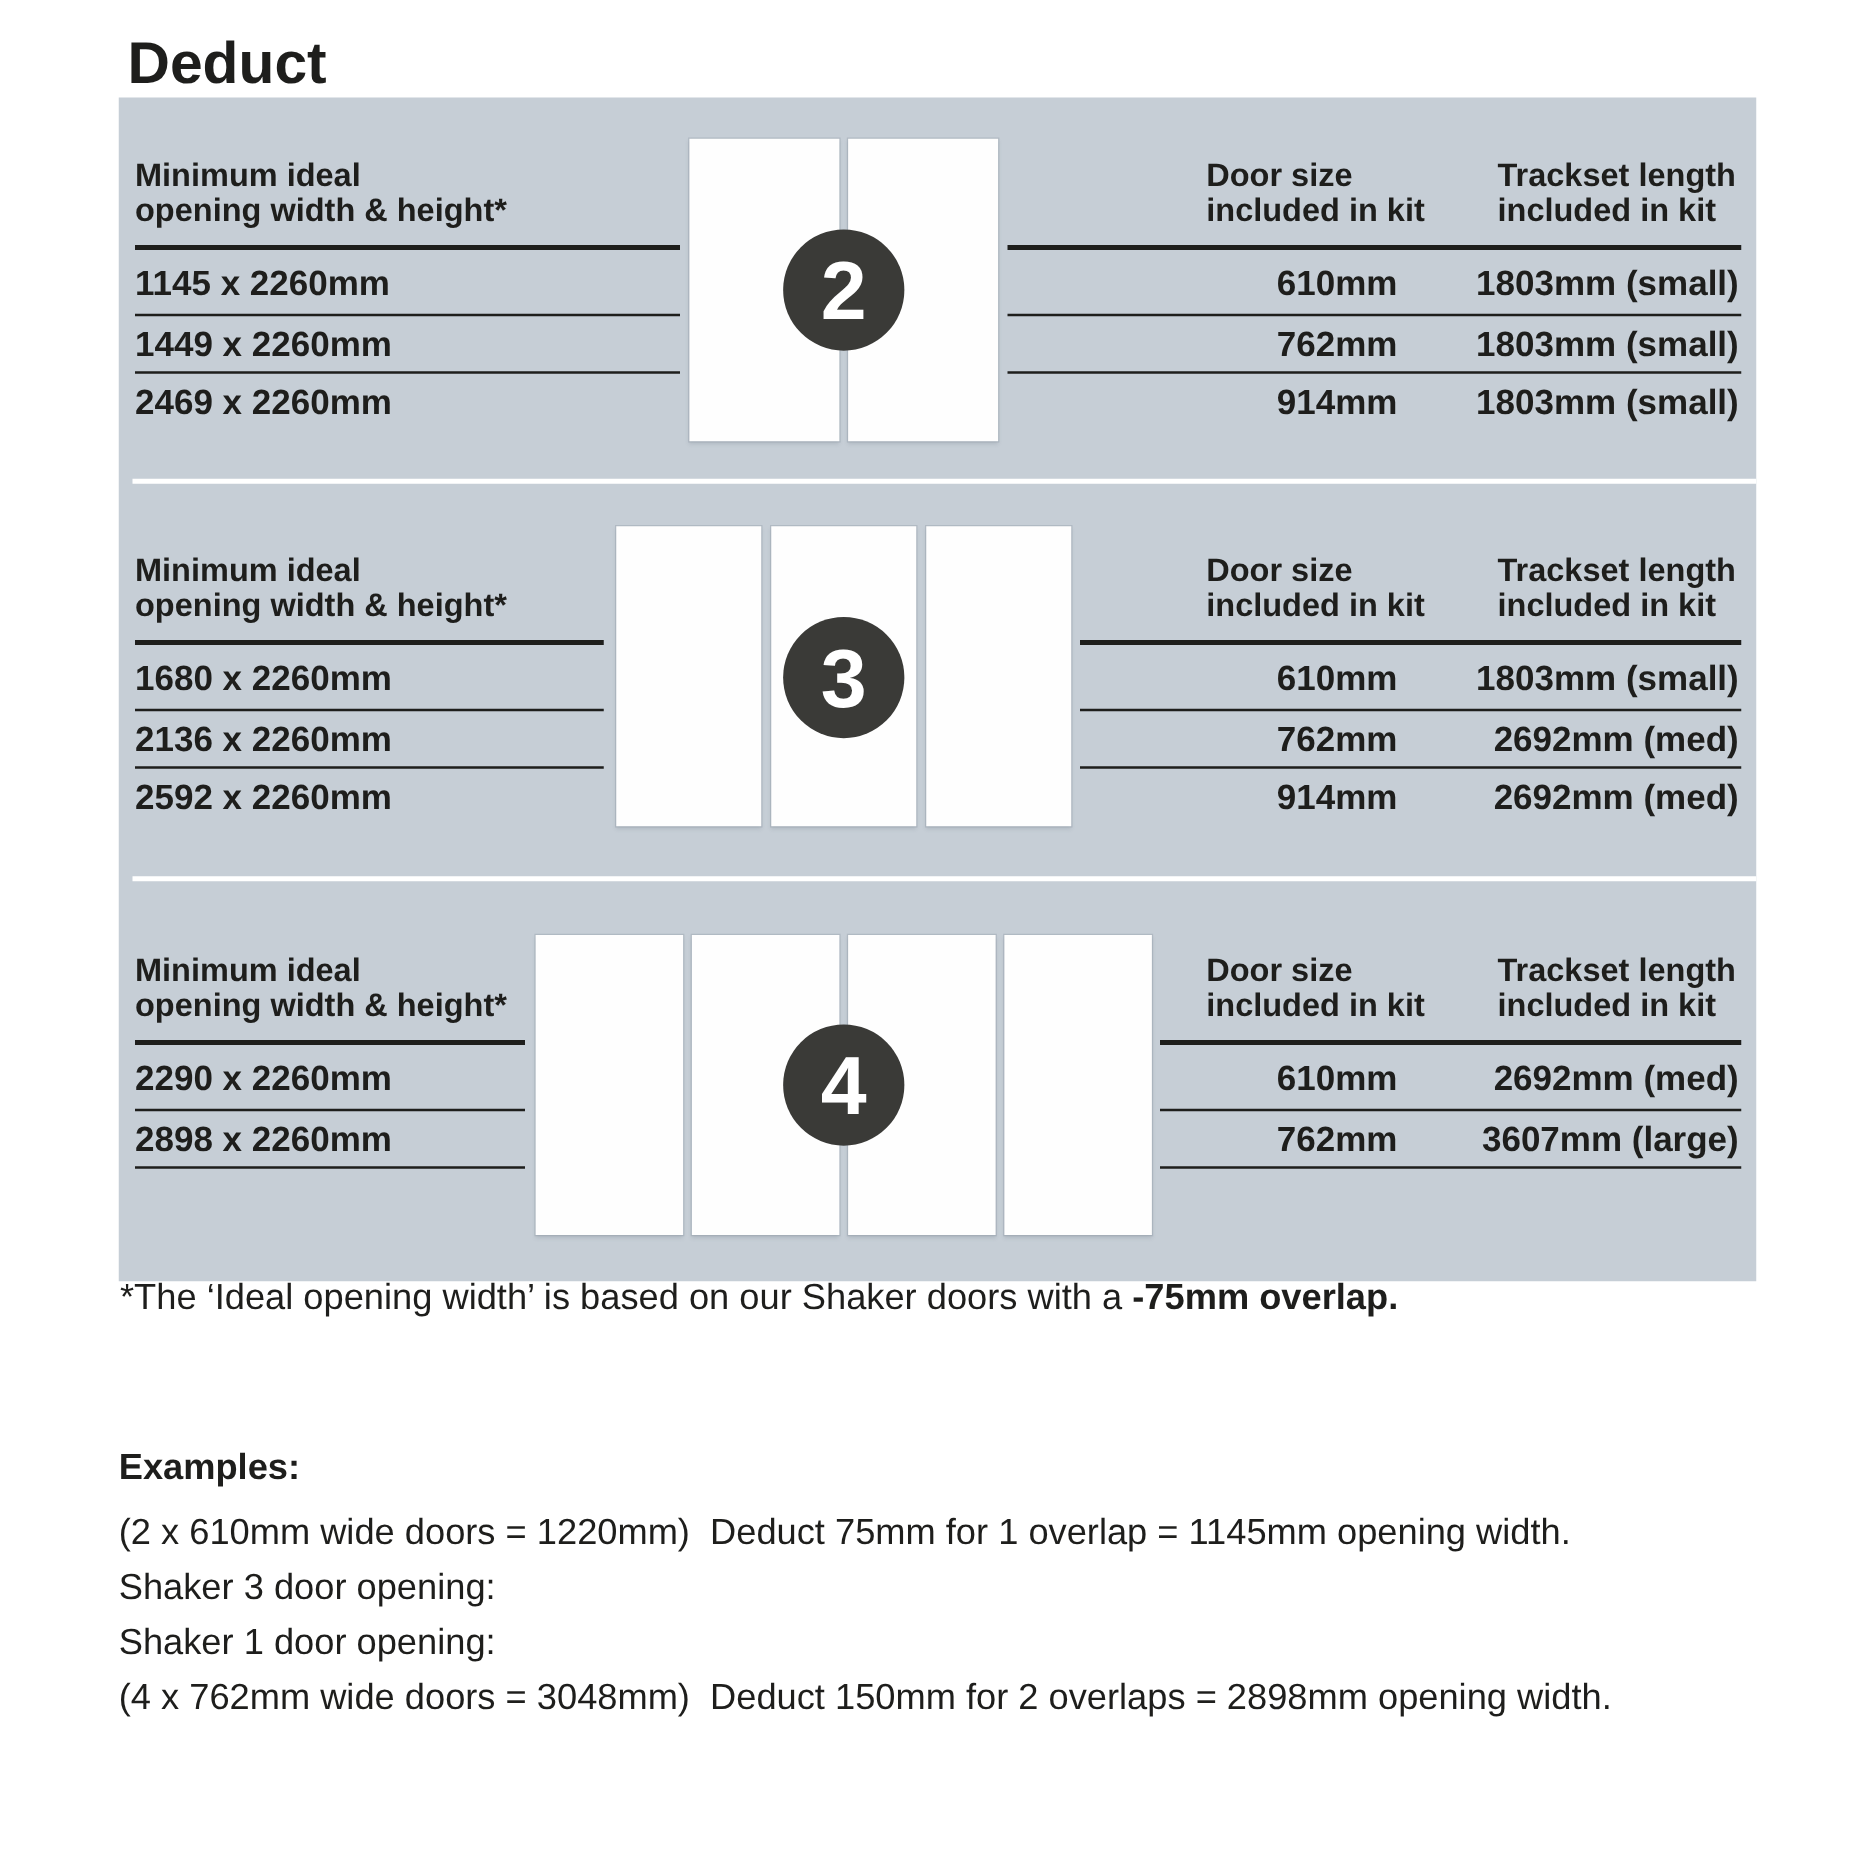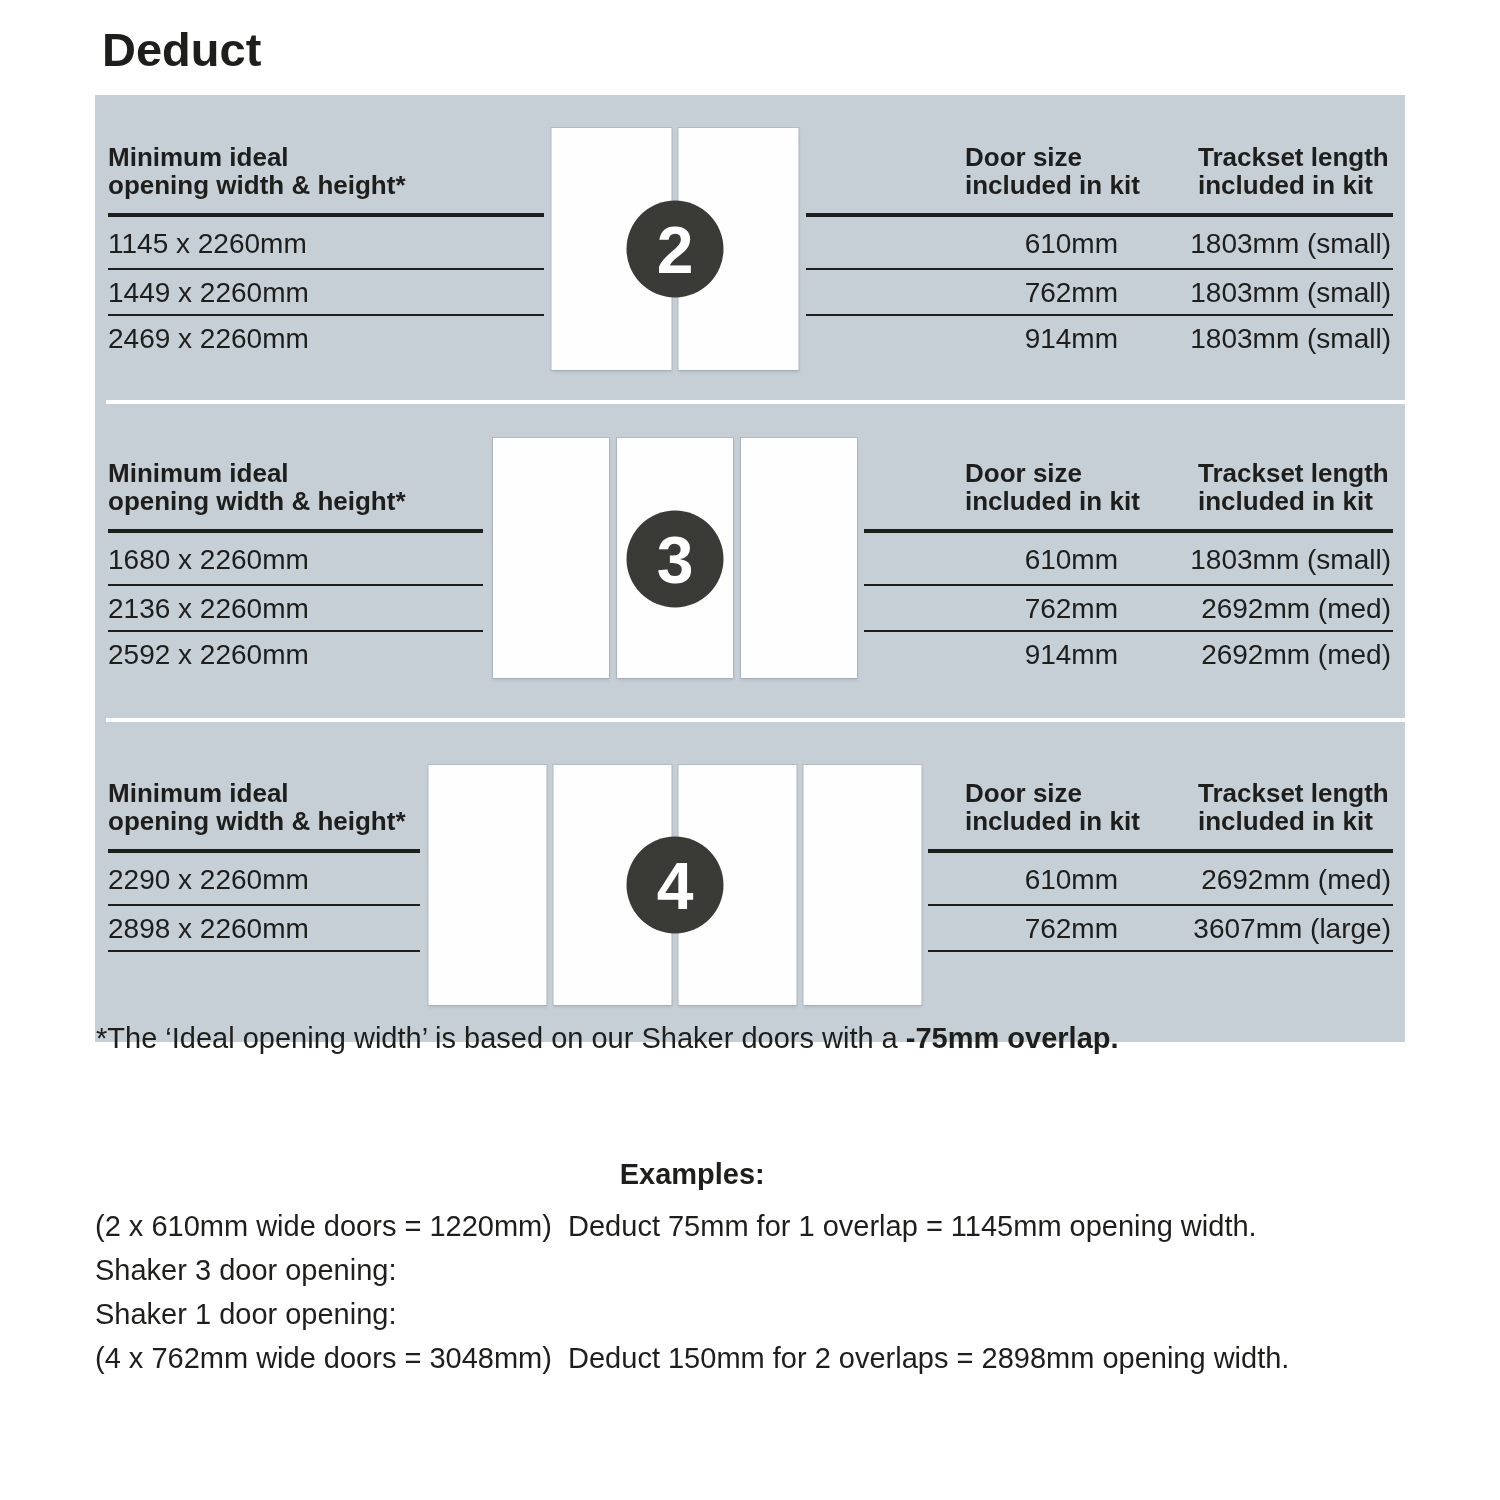--- a/index.html
+++ b/index.html
@@ -6,21 +6,21 @@
   body {
     width:1500px; height:1500px; position:relative; overflow:hidden;
     background:#ffffff; color:#1e1e1c;
     font-family:"Liberation Sans", "DejaVu Sans", sans-serif;
   }
   .title {
     position:absolute; left:102px; top:22px; margin:0;
     font-size:47px; font-weight:700; letter-spacing:0;
   }
   .panel {
-    position:absolute; left:95px; top:95px; width:1310px; height:947px;
+    position:absolute; left:95px; top:78px; width:1310px; height:947px;
     background:#c6ced6;
   }
   .sec { position:relative; width:100%; }
   .s1 { height:305px; --lw:436px; --rlo:698px; --rule:118px; --htop:48px;
         --dtop:33px; --dw:120px; --dh:242px; --dg:7px; --ctop:154px; }
   .s2 { height:314px; --lw:375px; --rlo:756px; --rule:125px; --htop:55px;
         --dtop:34px; --dw:116px; --dh:240px; --dg:8px; --ctop:155px; }
   .s3 { height:320px; --lw:312px; --rlo:820px; --rule:127px; --htop:57px;
         --dtop:43px; --dw:118px; --dh:240px; --dg:7px; --ctop:163px; }
   .divider { height:4px; background:#ffffff; margin-left:11px; }
@@ -46,21 +46,21 @@
   .rows { position:absolute; top:calc(var(--rule) + 4px); left:13px; right:12px; }
   .row { position:relative; height:46px; }
   .row:first-child { height:53px; }
   .row.lined::before, .row.lined::after {
     content:""; position:absolute; bottom:0; height:2px; background:#1e1e1c;
   }
   .row.lined::before { left:0; width:var(--lw); }
   .row.lined::after  { left:var(--rlo); right:0; }
   .row span {
     position:absolute; top:50%; transform:translateY(-50%);
-    font-size:28px; font-weight:400; white-space:nowrap;
+    font-size:28px; font-weight:700; white-space:nowrap;
   }
   .co { left:0; }
   .cd { right:275px; }
   .ct { right:2px; }
 
   .doors {
     position:absolute; left:580px; top:var(--dtop);
     transform:translateX(-50%); display:flex; gap:var(--dg);
   }
   .door {
@@ -76,21 +76,21 @@
     display:flex; align-items:center; justify-content:center;
   }
 
   .footnote {
     position:absolute; left:95px; top:1020px; margin:1px;
     font-size:29px; line-height:34px; white-space:pre-wrap;
   }
   .footnote strong { font-weight:700; }
 
   .examples { position:absolute; left:95px; top:1158px; }
-  .examples h2 { margin:0 0 14px 0; font-size:29px; font-weight:700; line-height:32px;text-align:center; }
+  .examples h2 { margin:0 0 14px 0; font-size:29px; font-weight:700; line-height:32px; }
   .examples p { margin:0; font-size:29px; font-weight:400; line-height:44px; white-space:pre-wrap; }
 </style>
 </head>
 <body>
 
 <h1 class="title">Deduct</h1>
 
 <div class="panel">
 
   <section class="sec s1">

